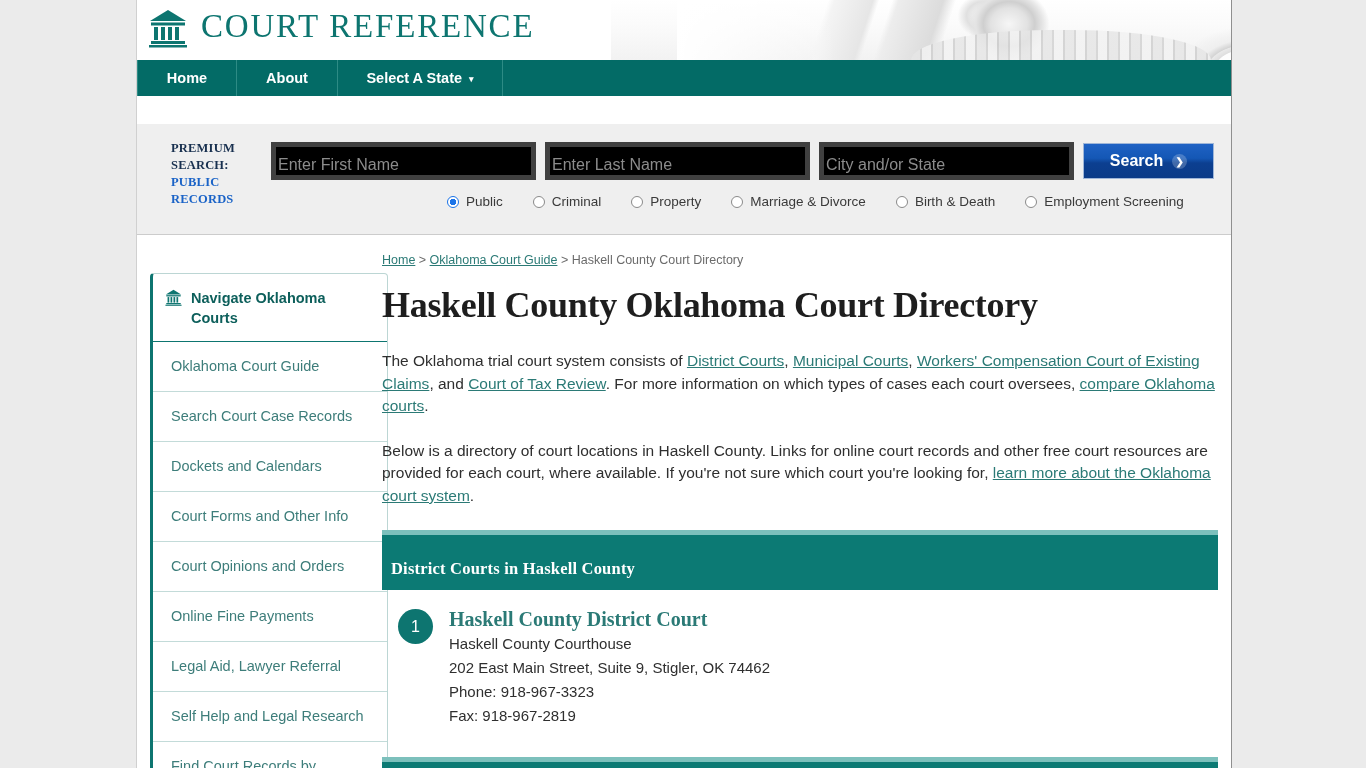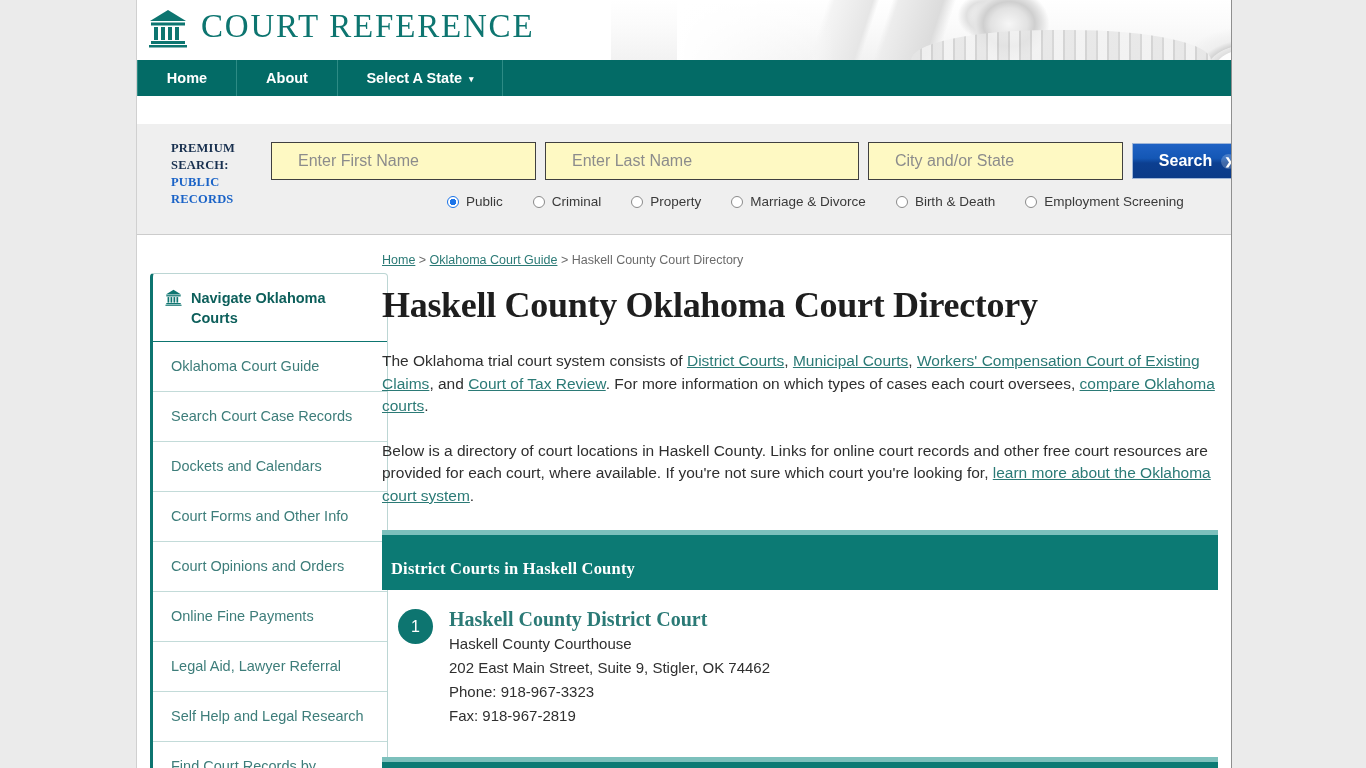--- a/index.html
+++ b/index.html
@@ -112,33 +112,33 @@
     font-size: 12.5px;
     font-weight: bold;
     line-height: 17px;
     letter-spacing: .2px;
   }
   .premium-label .t1 { color: #18304f; display: block; }
   .premium-label .t2 { color: #1a63c7; display: block; }
   .fields { position: absolute; left: 134px; top: 18px; display: flex; gap: 0; }
   .field {
     height: 38px;
-    background: #fef9c3;
-    border: 1px solid #404040;
+    background: #000000;
+    border: 5px solid #404040;
     color: #8c8c8c;
     font-size: 16px;
     line-height: 36px;
-    padding-left: 26px;
+    padding-left: 2px;
     margin-right: 9px;
     cursor: text;
     overflow: hidden;
     white-space: nowrap;
   }
   .field.first { width: 265px; }
-  .field.last  { width: 314px; }
+  .field.last  { width: 265px; }
   .field.city  { width: 255px; }
   .btn-search {
     width: 131px; height: 36px;
     margin-top: 1px;
     background: linear-gradient(180deg, #1f62c4 0%, #1457b5 42%, #0c3f90 56%, #0b3b88 100%);
     border: 1px solid #9fb6d8;
     color: #ffffff;
     font-size: 16px;
     font-weight: bold;
     display: flex; align-items: center; justify-content: center;

